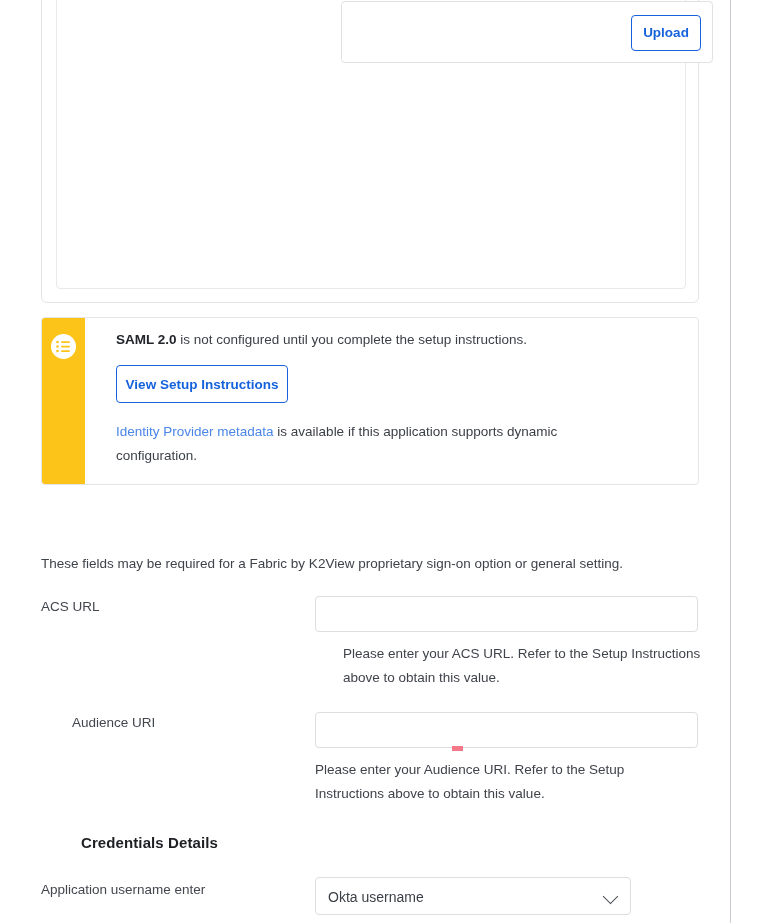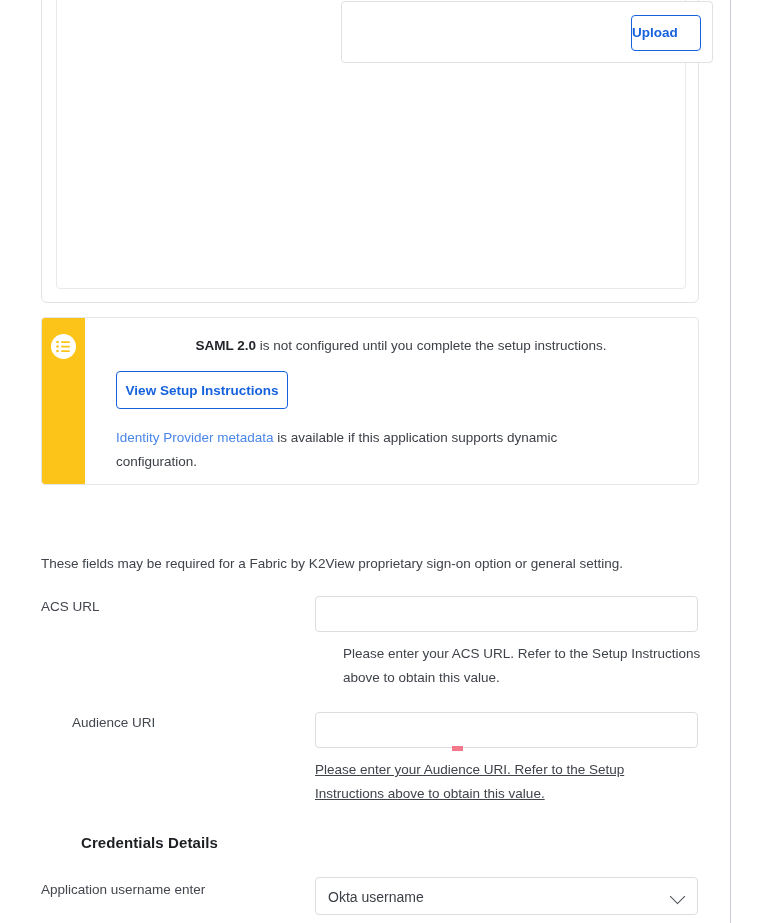--- a/index.html
+++ b/index.html
@@ -57,21 +57,21 @@
     width: 70px; height: 36px;
     border: 1px solid #1662dd;
     border-radius: 4px;
     background: #fff;
     color: #1662dd;
     font-size: 13.5px;
     font-weight: bold;
     font-family: "Liberation Sans", sans-serif;
     cursor: pointer;
     line-height: 34px;
-    text-align: left;
+    text-align: center;
     padding: 0;
   }
 
   
   .banner {
     position: absolute;
     left: 41px; top: 317px;
     width: 658px; height: 168px;
     border: 1px solid #e5e6e8;
     border-radius: 4px;
@@ -90,25 +90,24 @@
     width: 25px; height: 25px;
     border-radius: 50%;
     background: #ffffff;
   }
   .banner-body {
     position: absolute;
     left: 74px; top: 0;
     right: 12px;
   }
   .banner-line1 {
-    margin-top: 18px;
+    margin-top: 12px;
     font-size: 13.5px;
     color: #3b3f46;
     line-height: 20px;
-    text-align: center;
   }
   .banner-line1 b { font-weight: bold; color: #22252a; }
   .btn-setup {
     margin-top: 15px;
     width: 172px; height: 38px;
     border: 1px solid #1662dd;
     border-radius: 4px;
     background: #fff;
     color: #1662dd;
     font-size: 13.5px;
@@ -149,29 +148,29 @@
                   border: 1px solid #dcdde0; border-radius: 4px; background: #fff; }
   .help-acs     { position: absolute; left: 315px; top: 642px; width: 383px;
                   font-size: 13.5px; color: #3f434a; line-height: 24px; margin-left: 28px; }
 
   .lbl-aud      { position: absolute; left: 41px; top: 715px; font-size: 13.5px; color: #42464d; margin-left: 31px; }
   .inp-aud      { position: absolute; left: 315px; top: 712px; width: 383px; height: 36px;
                   border: 1px solid #dcdde0; border-radius: 4px; background: #fff; }
   .aud-marker   { position: absolute; left: 452px; top: 746px; width: 11px; height: 5px;
                   background: #f4778a; }
   .help-aud     { position: absolute; left: 315px; top: 758px; width: 345px;
-                  font-size: 13.5px; color: #3f434a; line-height: 24px; text-decoration: underline; }
+                  font-size: 13.5px; color: #3f434a; line-height: 24px; }
 
   .sec-cred-title { left: 41px; top: 834px; margin-left: 40px; }
 
   .lbl-username { position: absolute; left: 41px; top: 882px; font-size: 13.5px; color: #42464d; }
   .sel-username {
     position: absolute;
     left: 315px; top: 877px;
-    width: 383px; height: 38px;
+    width: 316px; height: 38px;
     border: 1px solid #dcdde0;
     border-radius: 4px;
     background: #fff;
     font-size: 14px;
     color: #3b3f46;
     padding: 10px 12px;
     line-height: 18px;
   }
   .sel-username .chev {
     position: absolute;

